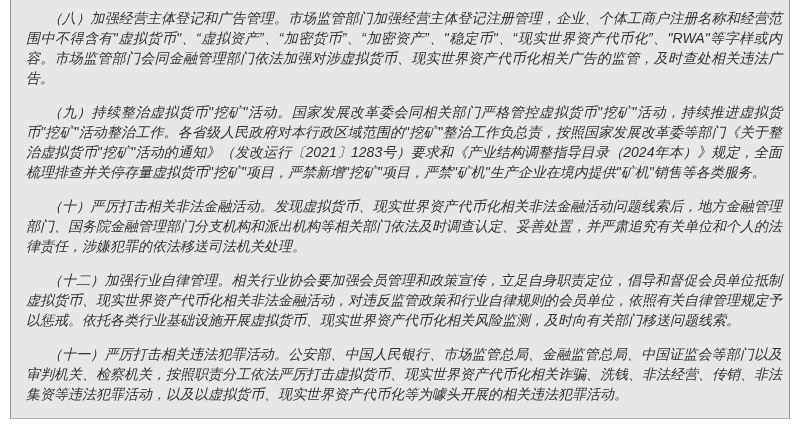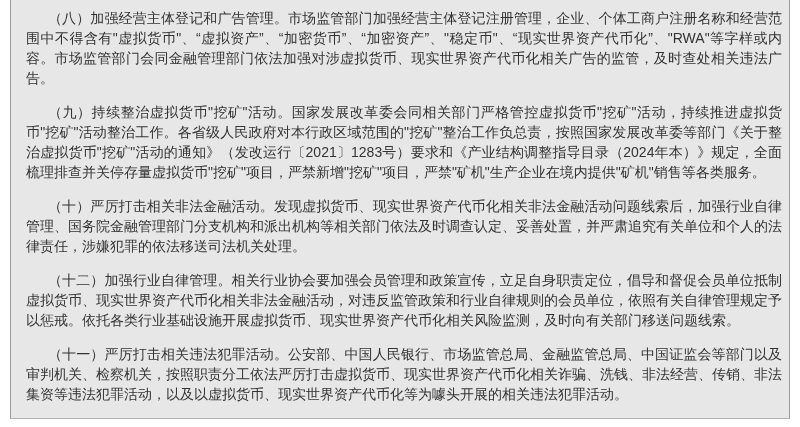--- a/index.html
+++ b/index.html
@@ -2,21 +2,21 @@
 <html style="--page-bg: #ffffff; --panel-bg: #e7e7e7; --border-color: #9a9a9a; --border-bottom-color: #b3b3b3; --text-color: #333333;"><head>
 <meta charset="utf-8">
 <style>
   :root {
     --page-bg: #ffffff;
     --panel-bg: #e7e7e7;
     --border-color: #9a9a9a;
     --border-bottom-color: #b3b3b3;
     --text-color: #333333;
   }
-  * { box-sizing: border-box; }
+  * { box-sizing: border-box; font-style: italic; }
   html, body {
     margin: 0;
     padding: 0;
     width: 800px;
     height: 427px;
     background: var(--page-bg);
     overflow: hidden;
     font-family: "Liberation Sans", "DejaVu Sans", sans-serif;
   }
   .viewport {
@@ -55,19 +55,19 @@
   }
 </style>
 </head>
 <body>
 
 <div class="viewport">
   <div class="panel">
     <div class="doc-body">
       <p class="para">（八）加强经营主体登记和广告管理。市场监管部门加强经营主体登记注册管理，企业、个体工商户注册名称和经营范围中不得含有"虚拟货币"、“虚拟资产”、“加密货币”、“加密资产”、"稳定币"、“现实世界资产代币化”、"RWA"等字样或内容。市场监管部门会同金融管理部门依法加强对涉虚拟货币、现实世界资产代币化相关广告的监管，及时查处相关违法广告。</p>
       <p class="para">（九）持续整治虚拟货币"挖矿"活动。国家发展改革委会同相关部门严格管控虚拟货币"挖矿"活动，持续推进虚拟货币"挖矿"活动整治工作。各省级人民政府对本行政区域范围的"挖矿"整治工作负总责，按照国家发展改革委等部门《关于整治虚拟货币"挖矿"活动的通知》（发改运行〔2021〕1283号）要求和《产业结构调整指导目录（2024年本）》规定，全面梳理排查并关停存量虚拟货币"挖矿"项目，严禁新增"挖矿"项目，严禁"矿机"生产企业在境内提供"矿机"销售等各类服务。</p>
-      <p class="para">（十）严厉打击相关非法金融活动。发现虚拟货币、现实世界资产代币化相关非法金融活动问题线索后，加强行业自律管理、国务院金融管理部门分支机构和派出机构等相关部门依法及时调查认定、妥善处置，并严肃追究有关单位和个人的法律责任，涉嫌犯罪的依法移送司法机关处理。</p>
+      <p class="para">（十）严厉打击相关非法金融活动。发现虚拟货币、现实世界资产代币化相关非法金融活动问题线索后，地方金融管理部门、国务院金融管理部门分支机构和派出机构等相关部门依法及时调查认定、妥善处置，并严肃追究有关单位和个人的法律责任，涉嫌犯罪的依法移送司法机关处理。</p>
       <p class="para">（十二）加强行业自律管理。相关行业协会要加强会员管理和政策宣传，立足自身职责定位，倡导和督促会员单位抵制虚拟货币、现实世界资产代币化相关非法金融活动，对违反监管政策和行业自律规则的会员单位，依照有关自律管理规定予以惩戒。依托各类行业基础设施开展虚拟货币、现实世界资产代币化相关风险监测，及时向有关部门移送问题线索。</p>
       <p class="para">（十一）严厉打击相关违法犯罪活动。公安部、中国人民银行、市场监管总局、金融监管总局、中国证监会等部门以及审判机关、检察机关，按照职责分工依法严厉打击虚拟货币、现实世界资产代币化相关诈骗、洗钱、非法经营、传销、非法集资等违法犯罪活动，以及以虚拟货币、现实世界资产代币化等为噱头开展的相关违法犯罪活动。</p>
       <p class="section-heading">四、对境内主体赴境外开展相关业务实行严格监管</p>
     </div>
   </div>
 </div>
 
 </body></html>

